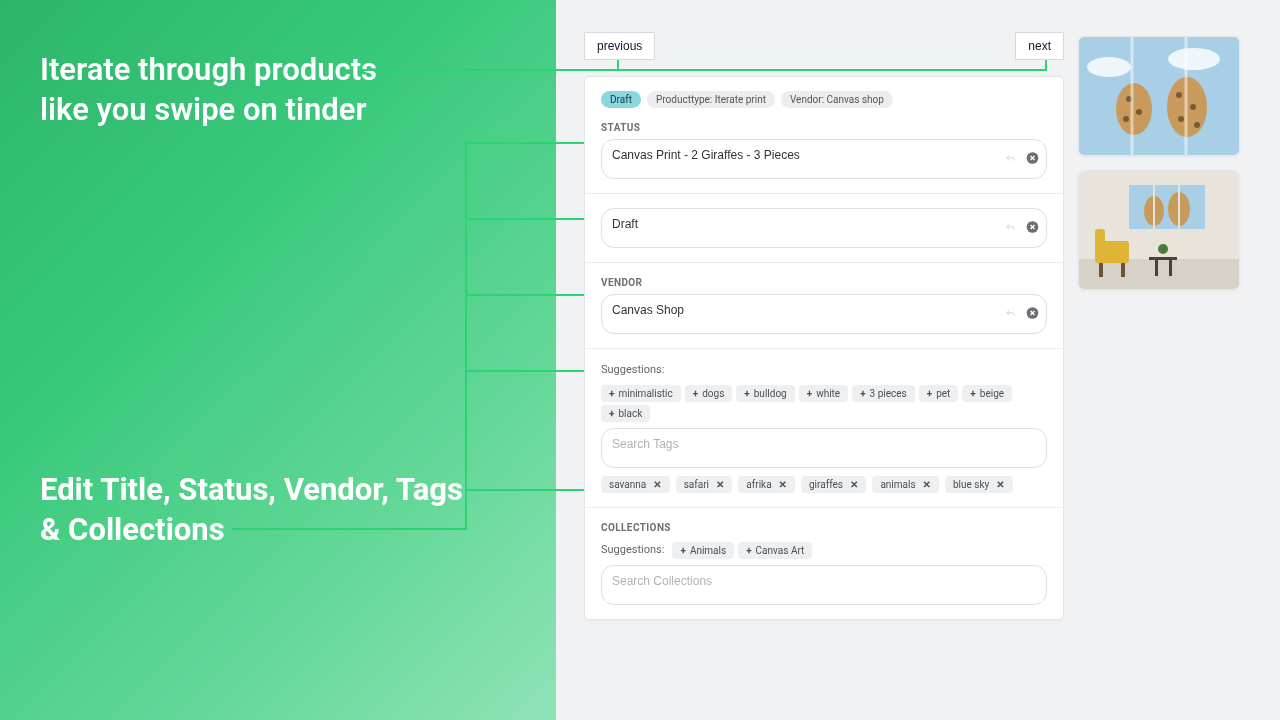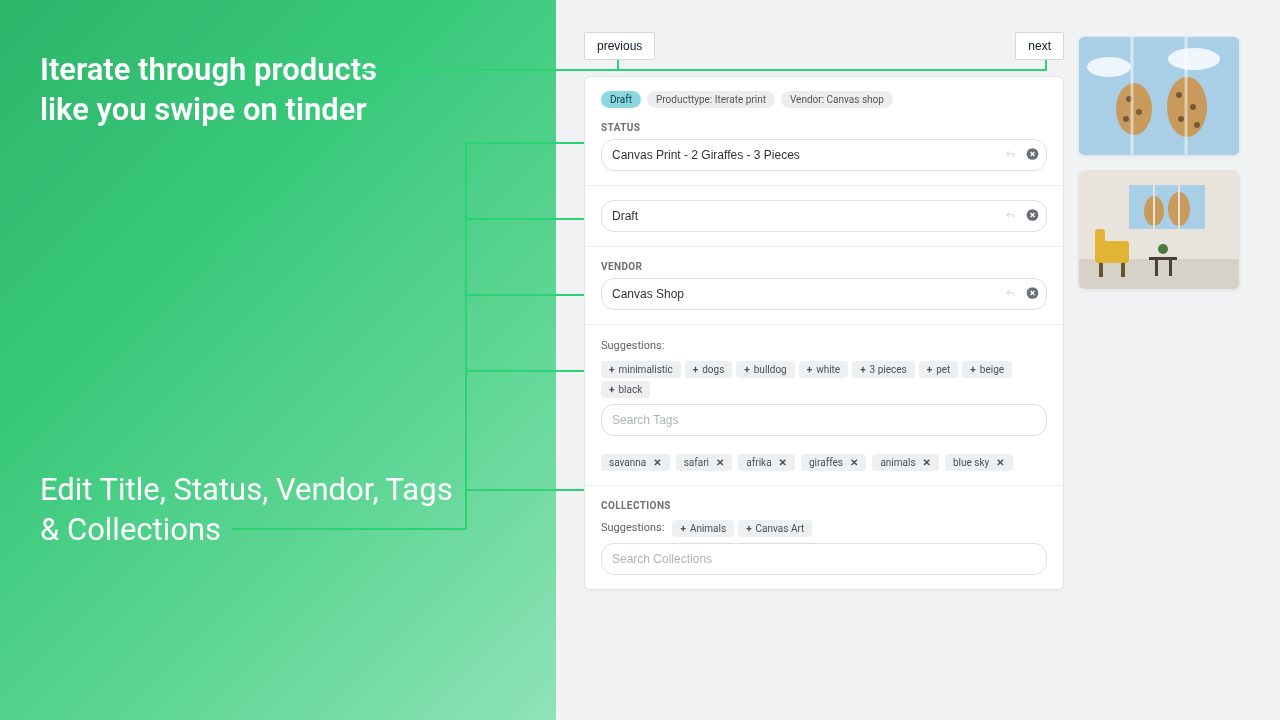--- a/index.html
+++ b/index.html
@@ -6,21 +6,21 @@
   html, body { width: 1280px; height: 720px; overflow: hidden; font-family: -apple-system, BlinkMacSystemFont, "Segoe UI", Roboto, Helvetica, Arial, sans-serif; }
   body { background: #f1f2f4; position: relative; }
 
   .green-panel {
     position: absolute;
     left: 0; top: 0; width: 556px; height: 720px;
     background: linear-gradient(135deg, #2db56a 0%, #39c97b 35%, #62d797 70%, #8fe3b7 100%);
     color: #fff;
   }
   .callout1 { position: absolute; left: 40px; top: 50px; font-size: 31px; font-weight: 600; line-height: 1.3; }
-  .callout2 { position: absolute; left: 40px; top: 470px; font-size: 31px; font-weight: 400; line-height: 1.3; }
+  .callout2 { position: absolute; left: 40px; top: 470px; font-size: 31px; font-weight: 700; line-height: 1.3; }
 
   
   .line { position: absolute; background: #2bd472; }
   .ln-h1 { height: 2px; left: 359px; top: 69px; width: 260px; }
   .ln-v1 { width: 2px; left: 617px; top: 59px; height: 12px; }
   .ln-h1b { height: 2px; left: 617px; top: 69px; width: 430px; }
   .ln-v1b { width: 2px; left: 1045px; top: 59px; height: 12px; }
 
   .ln-main-v { width: 2px; left: 465px; top: 142px; height: 388px; }
   .ln-main-h { height: 2px; left: 232px; top: 528px; width: 235px; }
@@ -51,21 +51,21 @@
   .prod-icons { display: flex; gap: 10px; color: #555; }
 
   .badges { display: flex; gap: 6px; margin-bottom: 14px; flex-wrap: wrap; }
   .badge { font-size: 10px; padding: 3px 9px; border-radius: 10px; background: #ebedef; color: #555; }
   .badge.draft { background: #8ad7e0; color: #0e3a44; }
 
   .section-label { font-size: 10px; font-weight: 700; letter-spacing: 0.4px; color: #6c7075; margin: 10px 0 6px; }
   .field-row { position: relative; }
   .text-input {
     width: 100%; border: 1px solid #dcdfe3; border-radius: 13px;
-    padding: 8px 64px 8px 10px; font-size: 12px; color: #333; background: #fff;
+    padding: 8px 64px 16px 10px; font-size: 12px; color: #333; background: #fff;
   }
   .text-input::placeholder { color: #aeb3b9; }
   .input-icons { position: absolute; right: 8px; top: 50%; transform: translateY(-50%); display: flex; gap: 10px; align-items: center; color: #9aa0a6; }
   .input-icons .undo { opacity: 0.35; }
 
   .sugs-row { display: flex; align-items: center; gap: 6px; flex-wrap: wrap; margin-bottom: 6px; }
   .sugs-label { font-size: 11px; color: #606469; margin-right: 2px; }
   .chip {
     display: inline-flex; align-items: center; gap: 4px;
     background: #edeff1; border-radius: 4px; padding: 3px 8px;
@@ -175,21 +175,21 @@
             </svg></span>
       </div>
     </div>
 
     <div class="divider"></div>
 
     <div class="sugs-row">
       <span class="sugs-label">Suggestions:</span>
       <span id="tag-sugs"><span class="chip"><span class="plus">+</span> minimalistic</span> <span class="chip"><span class="plus">+</span> dogs</span> <span class="chip"><span class="plus">+</span> bulldog</span> <span class="chip"><span class="plus">+</span> white</span> <span class="chip"><span class="plus">+</span> 3 pieces</span> <span class="chip"><span class="plus">+</span> pet</span> <span class="chip"><span class="plus">+</span> beige</span> <span class="chip"><span class="plus">+</span> black</span> </span>
     </div>
-    <div class="field-row" style="margin-bottom:18px;">
+    <div class="field-row" style="margin-bottom:8px;">
       <input class="text-input" style="padding-right: 10px;" placeholder="Search Tags">
     </div>
     <div class="sugs-row" id="tag-current">
         <span class="chip tag-x">savanna <span class="x">✕</span></span> 
         <span class="chip tag-x">safari <span class="x">✕</span></span> 
         <span class="chip tag-x">afrika <span class="x">✕</span></span> 
         <span class="chip tag-x">giraffes <span class="x">✕</span></span> 
         <span class="chip tag-x">animals <span class="x">✕</span></span> 
         <span class="chip tag-x">blue sky <span class="x">✕</span></span> 
       </div>

